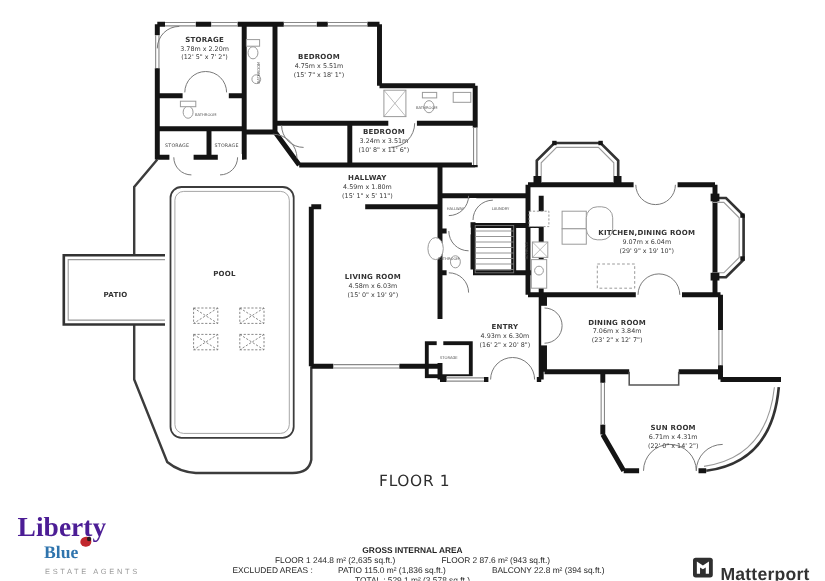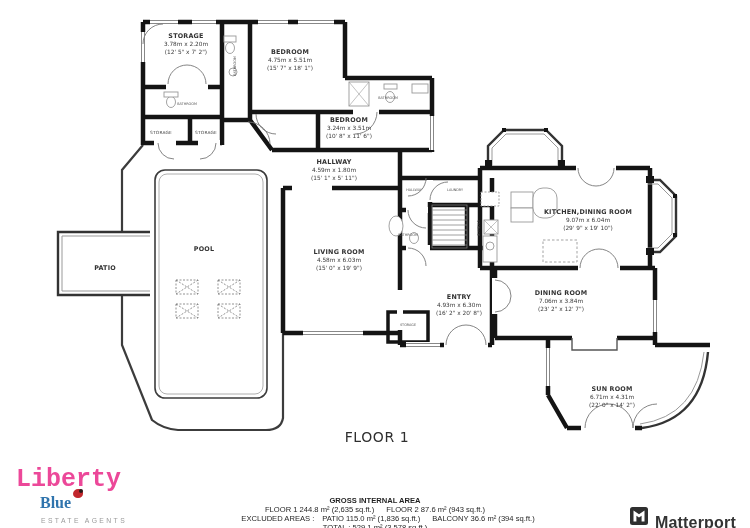--- a/index.html
+++ b/index.html
@@ -6,25 +6,25 @@
   body{width:750px;height:528px;position:relative;font-family:"Liberation Sans",sans-serif;overflow:hidden;}
   .plan-wrap{position:absolute;left:0;top:0;width:687px;height:460px;}
   svg text{font-family:"DejaVu Sans","Liberation Sans",sans-serif;fill:#333;}
   text.room-name{font-size:6.4px;font-weight:bold;letter-spacing:.2px;}
   text.room-dim{font-size:5.8px;fill:#3a3a3a;}
   text.tiny{font-size:3.4px;fill:#555;}
   text.tiny2{font-size:4.3px;fill:#444;letter-spacing:.2px;}
   text.floor-title{font-size:14px;fill:#2e2e2e;letter-spacing:.6px;}
   .footer{position:absolute;left:0;right:0;top:497px;text-align:center;color:#1f1f1f;font-size:7.6px;line-height:8.9px;}
   .footer .t{font-weight:bold;}
-  .footer .seg{display:inline-block;margin:0 6px;}
+  .footer .seg{display:inline-block;margin:0 21px;}
   .footer .lbl{display:inline-block;margin-right:2px;padding-left:32px;}
   .footer .disc{color:#8f8f8f;font-size:7px;margin-top:1px;letter-spacing:.2px;}
   .liberty{position:absolute;left:16px;top:468px;width:120px;font-family:"Liberation Serif",serif;}
-  .liberty .l1{font-size:25px;color:#ec4899;font-weight:600;line-height:24px;font-family:Liberation Mono, monospace;}
+  .liberty .l1{font-size:25px;color:#4c1d95;font-weight:600;line-height:24px;}
   .liberty .l2{font-size:16px;color:#2f74ad;font-weight:700;line-height:22px;margin-left:24px;position:relative;}
   .ladybug{display:inline-block;width:10px;height:9px;background:#c1272d;border-radius:55% 45% 50% 50%;position:relative;top:-10px;left:2px;}
   .ladybug:after{content:"";position:absolute;left:6px;top:0px;width:4px;height:4px;background:#2a1a1a;border-radius:50%;}
   .liberty .l3{font-family:"Liberation Sans",sans-serif;font-size:6.8px;color:#9a9a9a;letter-spacing:2.4px;margin:3px 0 0 25px;}
   .matterport{position:absolute;right:14px;top:499px;display:flex;align-items:center;gap:6px;}
   .matterport .mtxt{font-size:16px;font-weight:bold;color:#333;letter-spacing:.2px;font-family:"Liberation Sans",sans-serif;margin-top:15px;}
 </style>
 </head>
 <body>
 
@@ -255,21 +255,21 @@
   <text class="floor-title" x="377" y="442" text-anchor="middle">FLOOR 1</text>
 </svg>
 </div>
 
 <div class="footer">
   <div class="t">GROSS INTERNAL AREA</div>
   <div>
     <span class="seg">FLOOR 1 244.8 m² (2,635 sq.ft.)</span><span class="seg">FLOOR 2 87.6 m² (943 sq.ft.)</span>
   </div>
   <div>
-    <span class="lbl">EXCLUDED AREAS :</span><span class="seg">PATIO 115.0 m² (1,836 sq.ft.)</span><span class="seg">BALCONY 36.6 m² (394 sq.ft.)</span>
+    <span class="lbl">EXCLUDED AREAS :</span><span class="seg">PATIO 115.0 m² (1,836 sq.ft.)</span><span class="seg">BALCONY 22.8 m² (394 sq.ft.)</span>
   </div>
   <div>TOTAL :  529.1 m² (3,578 sq.ft.)</div>
   <div class="disc">SIZES AND DIMENSIONS ARE APPROXIMATE, ACTUAL MAY VARY.</div>
 </div>
 
 <div class="liberty">
   <div class="l1">Liberty</div>
   <div class="l2"><span>Blue</span><span class="ladybug"></span></div>
   <div class="l3">ESTATE AGENTS</div>
 </div>

